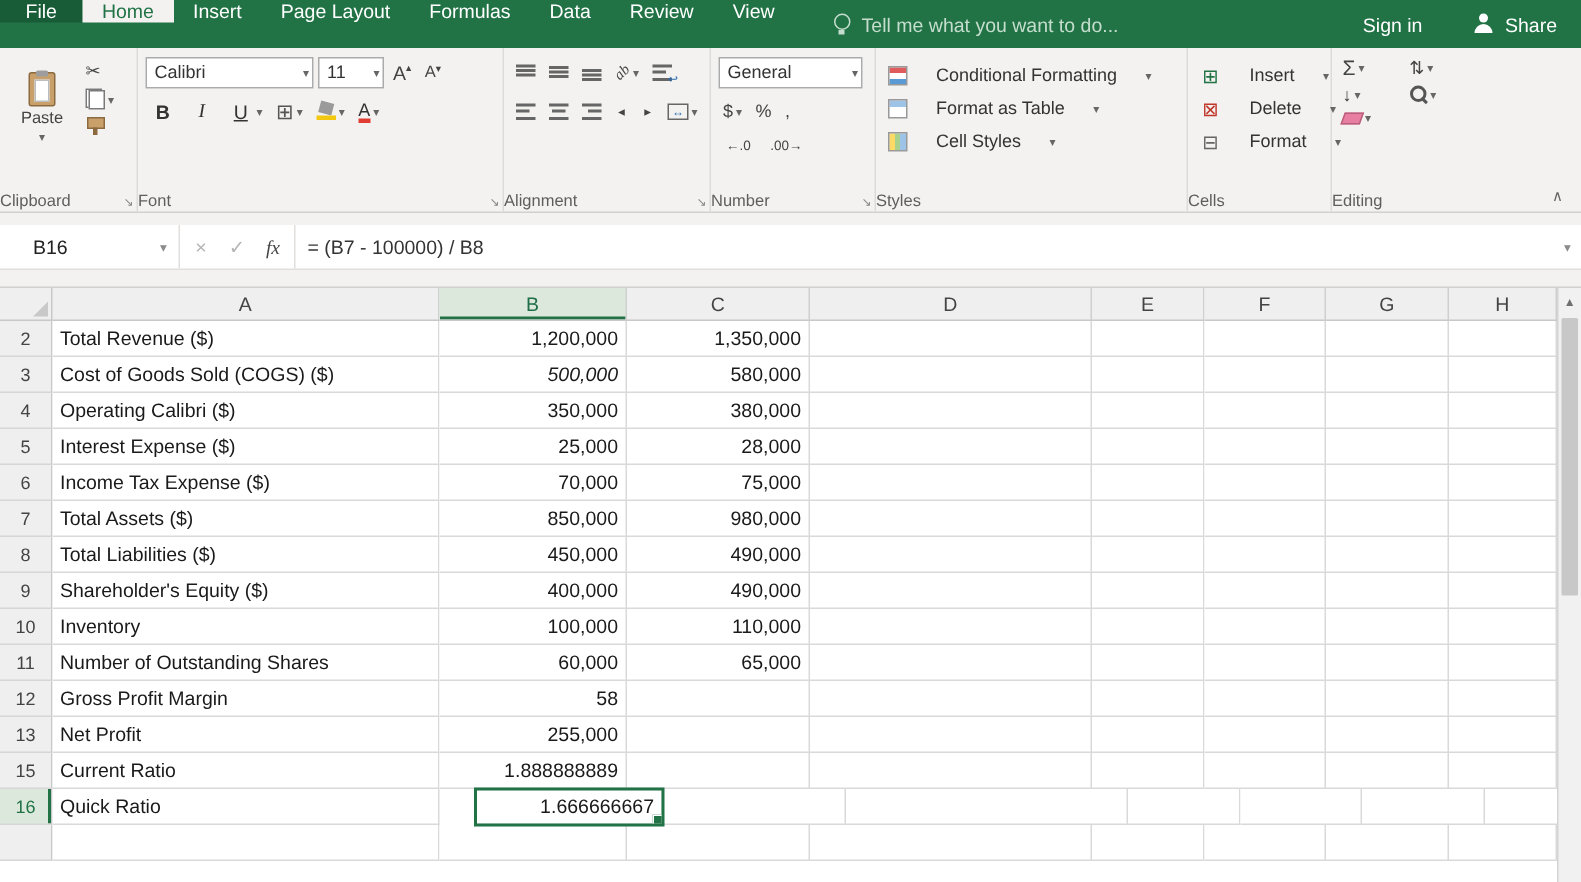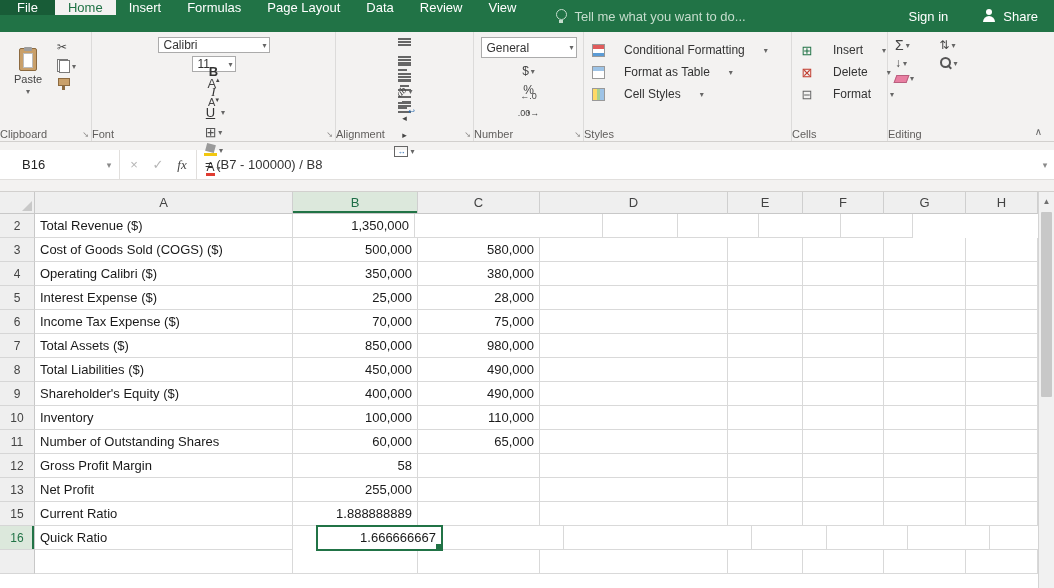--- a/index.html
+++ b/index.html
@@ -24,21 +24,21 @@
 .ic-person::before{content:"";position:absolute;left:4px;top:0;width:6px;height:6px;border-radius:50%;background:#fff;}
 .ic-person::after{content:"";position:absolute;left:1px;bottom:1px;width:12px;height:6px;border-radius:6px 6px 0 0;background:#fff;}
 
 
 .ribbon{height:110px;background:#f3f2f1;border-bottom:1px solid #d2d0ce;display:flex;position:relative;flex:0 0 auto;}
 .rgroup{position:relative;border-right:1px solid #dcdbda;padding:3px 4px 16px 4px;flex:0 0 auto;}
 .rlabel{position:absolute;bottom:1px;left:0;right:0;text-align:left;font-size:11px;color:#605e5c;}
 .launcher{position:absolute;right:2px;bottom:2px;font-size:8px;color:#8a8886;cursor:pointer;line-height:1;}
 .gbody{display:flex;}
 .col{display:flex;flex-direction:column;}
-.frow{display:flex;align-items:center;gap:3px;margin:2px 1px;height:22px;flex-direction:column;}
+.frow{display:flex;align-items:center;gap:3px;margin:2px 1px;height:22px;}
 .sbtn{display:inline-flex;align-items:center;gap:2px;padding:1px 3px;border-radius:2px;color:#444;font-size:12px;cursor:pointer;}
 .tiny-arr,.marr,.barr{font-size:8px;color:#666;}
 .bigbtn{display:flex;flex-direction:column;align-items:center;justify-content:center;width:48px;height:74px;cursor:pointer;color:#444;font-size:11px;gap:2px;border-radius:2px;}
 .ic-clipboard{width:18px;height:23px;background:#c9a06a;border:1px solid #8c6a40;border-radius:2px;position:relative;}
 .ic-clipboard::before{content:"";position:absolute;left:3px;top:4px;right:3px;bottom:2px;background:#fff;border:1px solid #bdbdbd;}
 .ic-clipboard::after{content:"";position:absolute;top:-2px;left:4px;right:4px;height:4px;background:#9d9d9d;border-radius:1px;}
 .minicol{display:flex;flex-direction:column;justify-content:flex-start;gap:3px;padding:4px 0 0 2px;}
 .ic-copy{width:13px;height:14px;position:relative;display:inline-block;}
 .ic-copy::before,.ic-copy::after{content:"";position:absolute;width:9px;height:11px;border:1px solid #7a7a7a;background:#fff;}
 .ic-copy::before{left:0;top:0;}
@@ -124,22 +124,22 @@
 </head>
 <body>
 
 <div class="app">
 
   <div class="titlebar">
     <div class="tabs">
         <div class="tab file">File</div>
         <div class="tab active">Home</div>
         <div class="tab">Insert</div>
+        <div class="tab">Page Layout</div>
         <div class="tab">Formulas</div>
-        <div class="tab">Page Layout</div>
         <div class="tab">Data</div>
         <div class="tab">Review</div>
         <div class="tab">View</div>
       </div>
     <div class="tellme">
       <span class="ic-bulb"></span>
       <span>Tell me what you want to do...</span>
     </div>
     <div class="tb-right">
       <div class="signin">Sign in</div>
@@ -431,31 +431,32 @@
           <div class="colh" style="width: 75px;">E</div>
           <div class="colh" style="width: 81px;">F</div>
           <div class="colh" style="width: 82px;">G</div>
           <div class="colh" style="width: 72px;">H</div>
         </div>
     </div>
     <div class="rows">
         <div class="row">
           <div class="rowh">2</div>
           <div class="cell" style="width: 258px;">Total Revenue ($)</div>
+          <div class="cell num" style="width: 125px;">1,200,000</div>
           <div class="cell num" style="width: 122px;">1,350,000</div>
           <div class="cell" style="width: 188px;"></div>
           <div class="cell" style="width: 75px;"></div>
           <div class="cell" style="width: 81px;"></div>
           <div class="cell" style="width: 82px;"></div>
           <div class="cell" style="width: 72px;"></div>
         </div>
         <div class="row">
           <div class="rowh">3</div>
           <div class="cell" style="width: 258px;">Cost of Goods Sold (COGS) ($)</div>
-          <div class="cell num" style="width: 125px;">500,000</div>
+          <div class="cell num" style="width: 125px; font-style: italic;">500,000</div>
           <div class="cell num" style="width: 122px;">580,000</div>
           <div class="cell" style="width: 188px;"></div>
           <div class="cell" style="width: 75px;"></div>
           <div class="cell" style="width: 81px;"></div>
           <div class="cell" style="width: 82px;"></div>
           <div class="cell" style="width: 72px;"></div>
         </div>
         <div class="row">
           <div class="rowh">4</div>
           <div class="cell" style="width: 258px;">Operating Calibri ($)</div>

